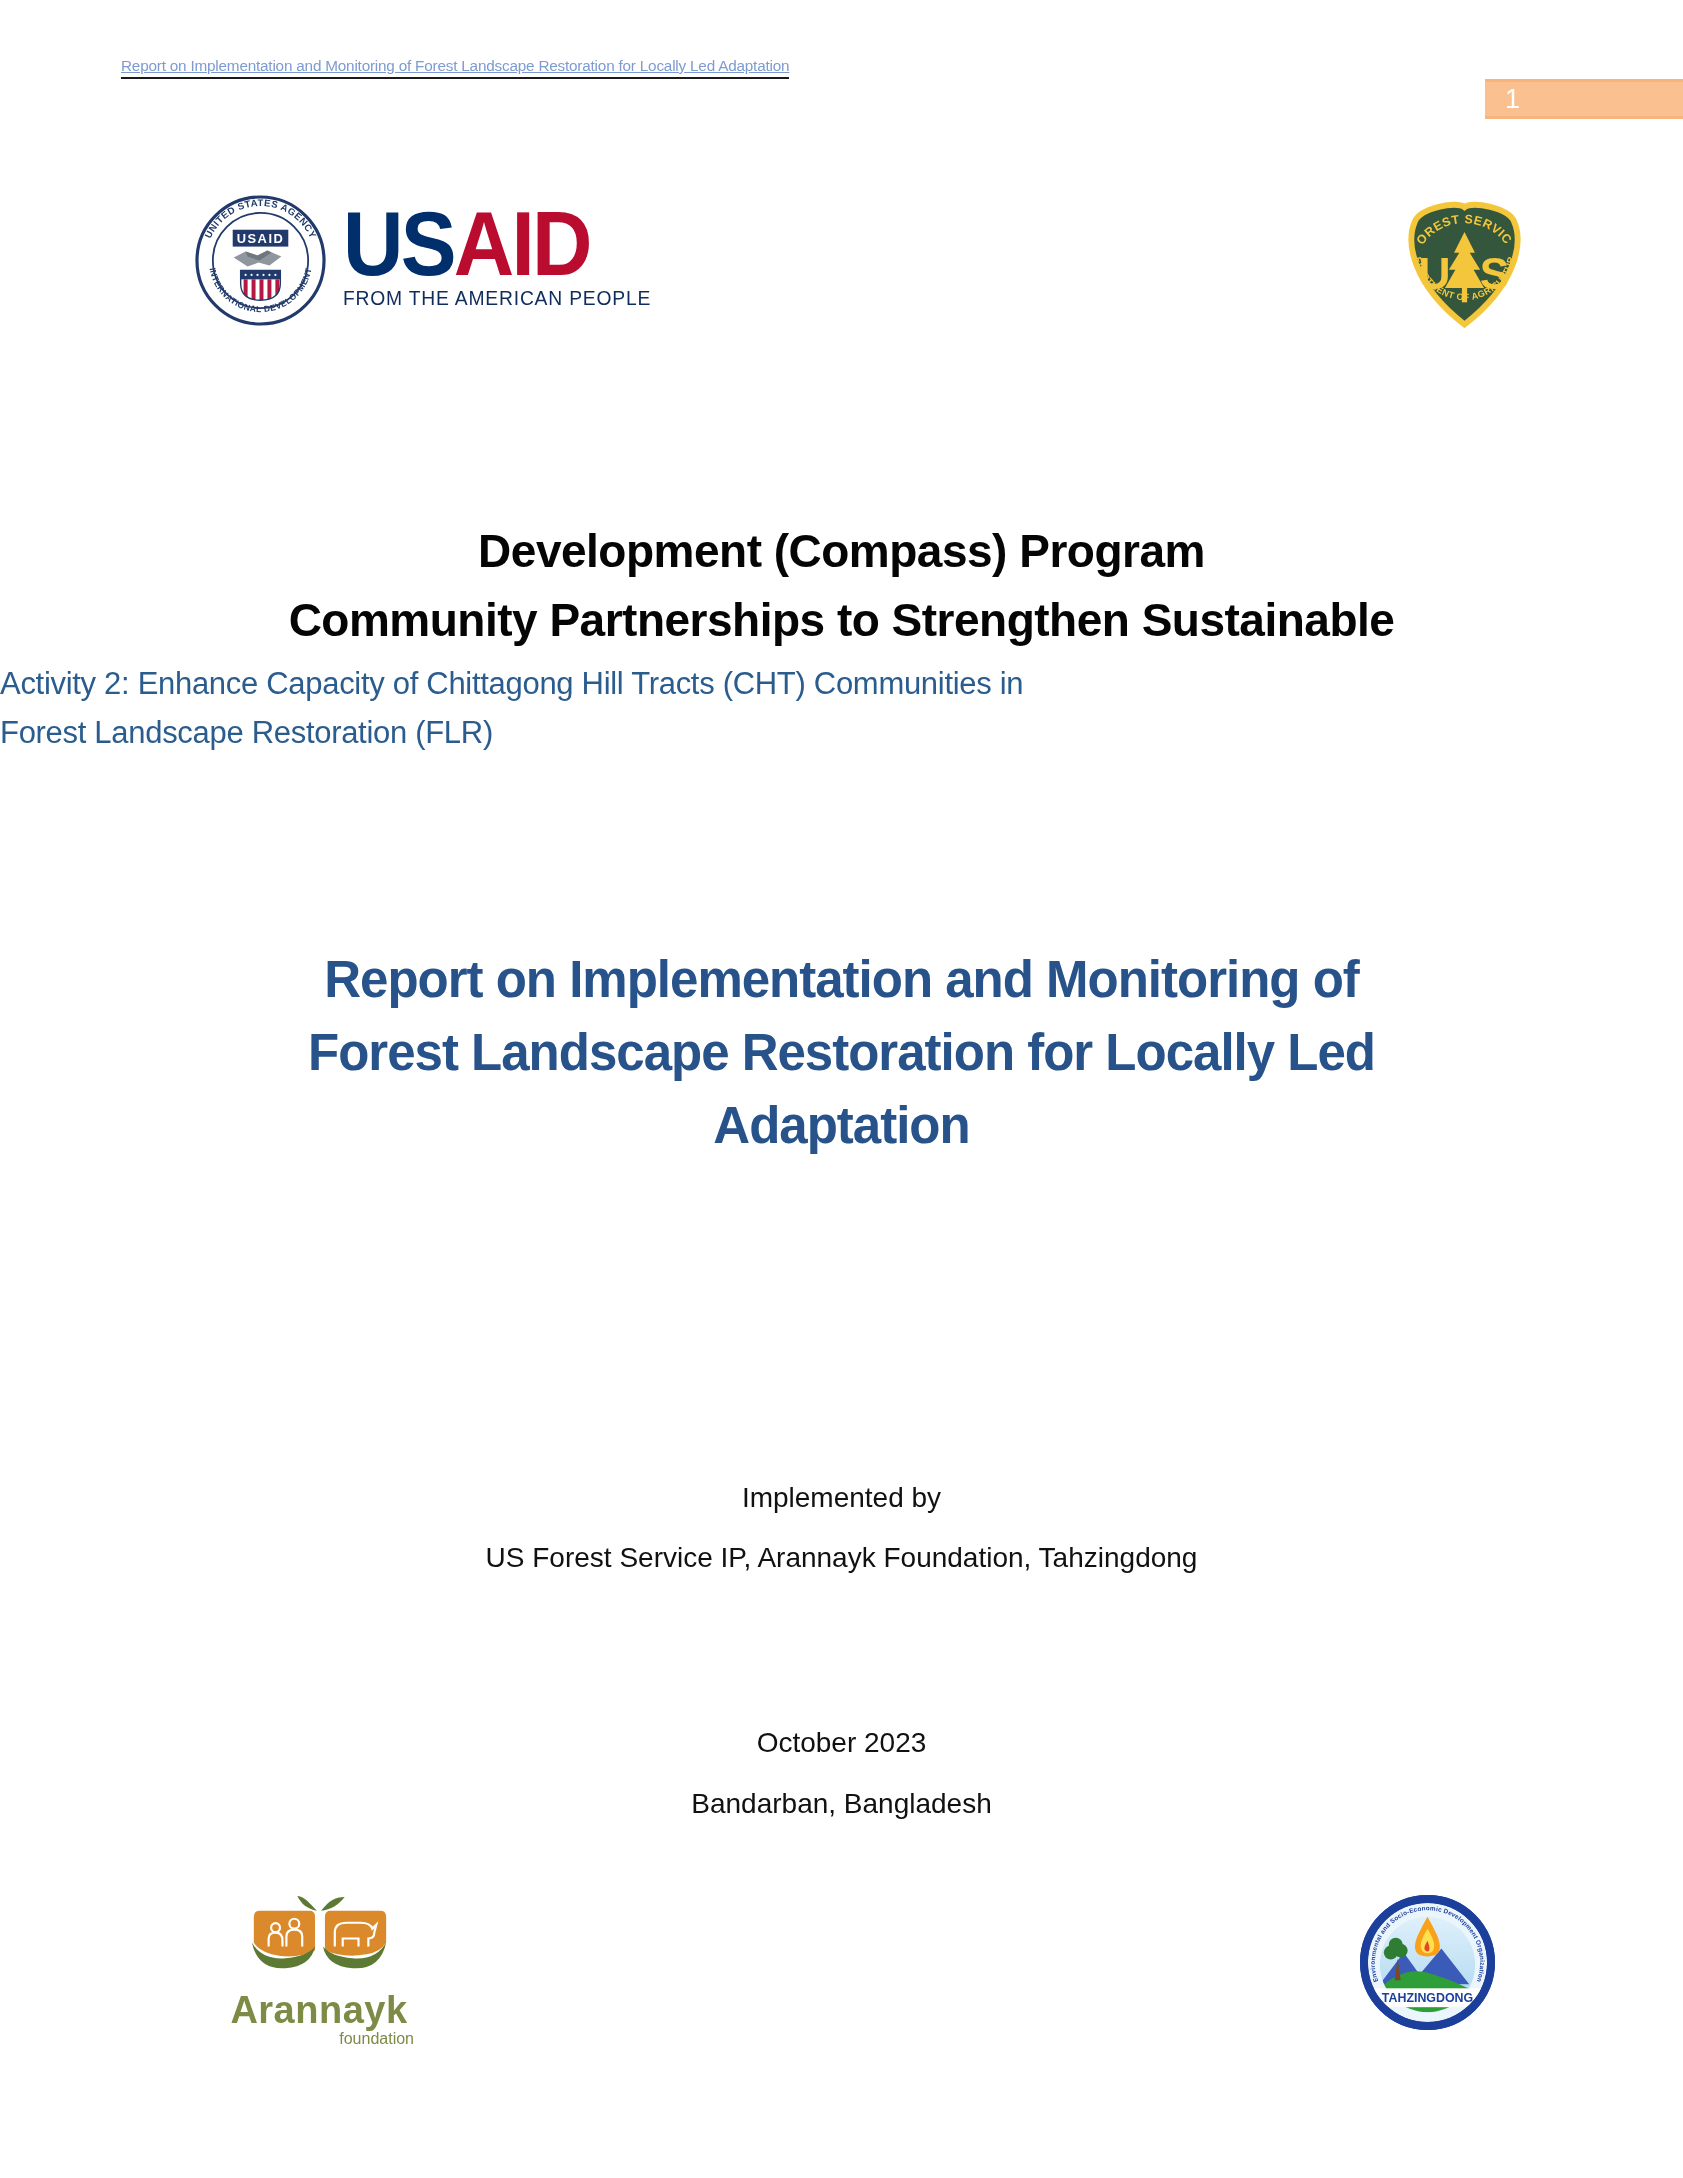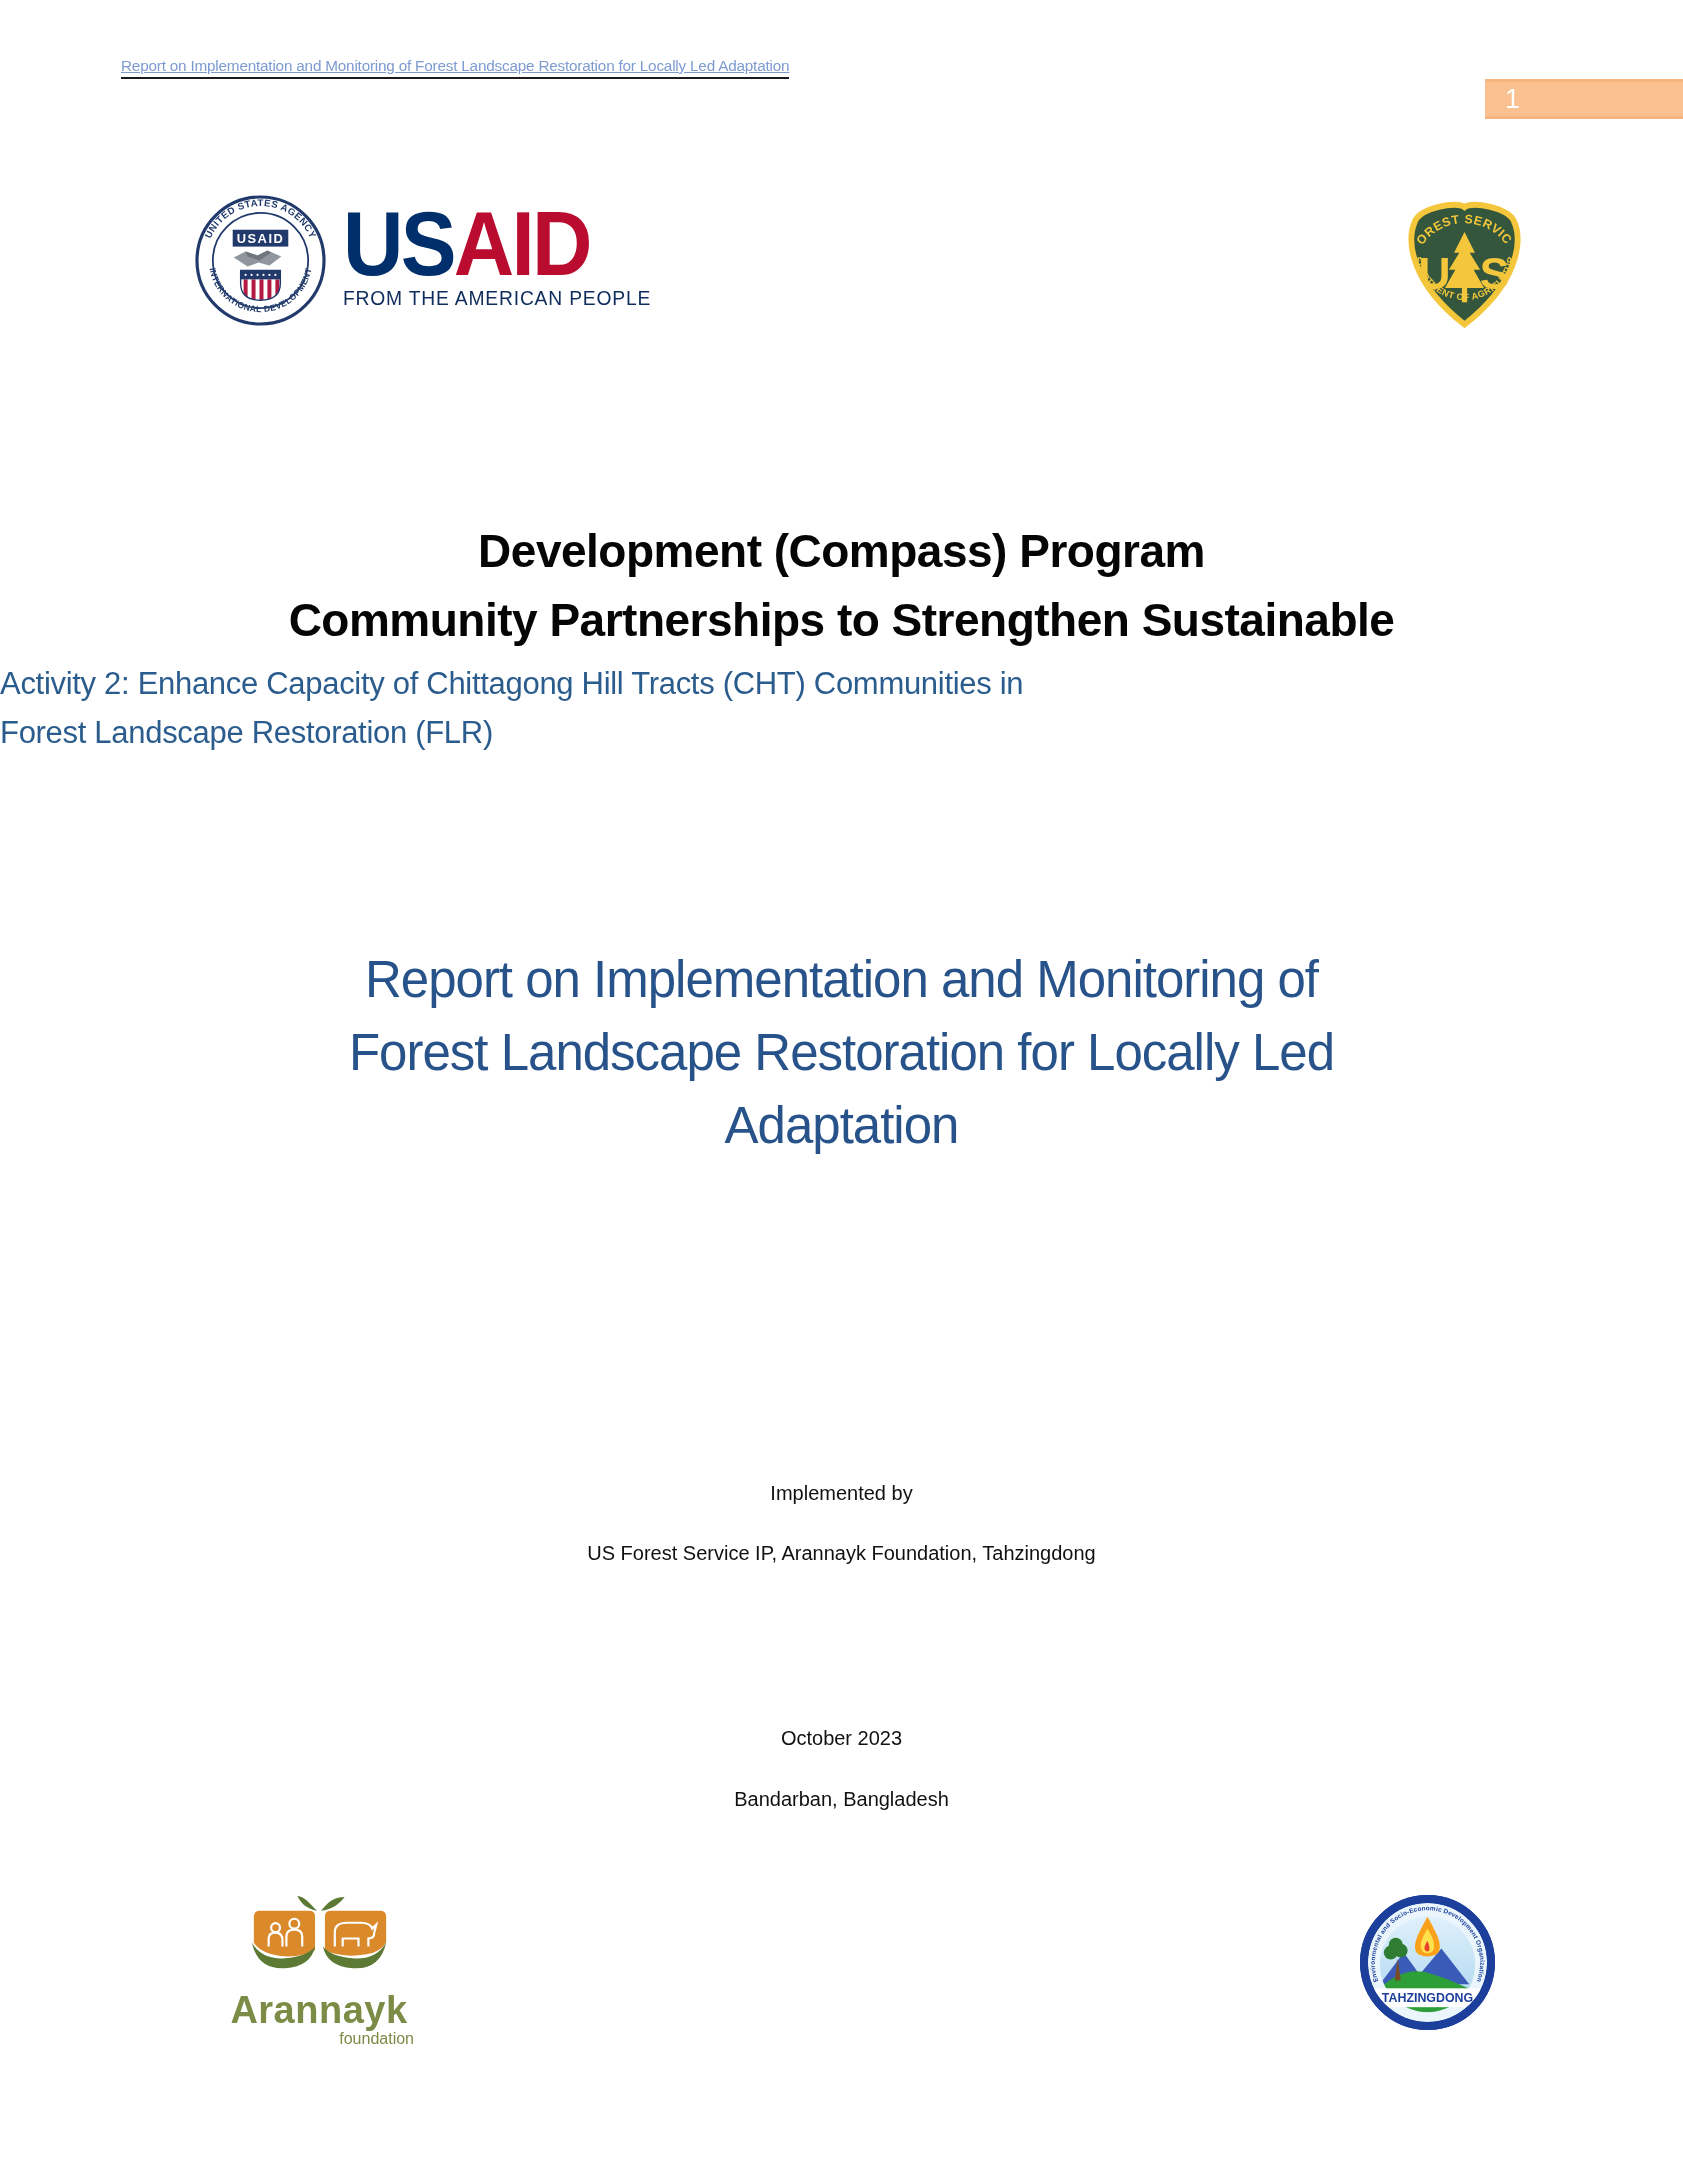--- a/index.html
+++ b/index.html
@@ -55,27 +55,27 @@
     text-align:center; font-weight:bold; color:#050505;
     font-size:46px; line-height:69px; letter-spacing:-0.5px;
   }
   .activity-subtitle {
     position:absolute; left:0; right:0; top:659px;
     text-align:left; color:#2A5C8E;
     font-size:31px; line-height:49px; letter-spacing:-0.3px;
   }
   .report-title {
     position:absolute; left:0; right:0; top:943px;
-    text-align:center; font-weight:normal; color:#27538A;
+    text-align:center; font-weight:bold; color:#27538A;
     font-size:51px; line-height:73px; letter-spacing:-1px;
   }
   .line { white-space:nowrap; }
 
   
-  .credit { position:absolute; left:0; right:0; text-align:center; color:#111; font-size:20px; white-space:nowrap; }
+  .credit { position:absolute; left:0; right:0; text-align:center; color:#111; font-size:28px; white-space:nowrap; }
   .implemented-by { top:1482px; }
   .implementers   { top:1542px; }
   .report-date    { top:1727px; }
   .report-place   { top:1788px; }
 
   
   .arannayk-logo { position:absolute; left:210px; top:1895px; width:218px; text-align:center; }
   .arannayk-name {
     margin-top:4px; font-size:38px; font-weight:bold; color:#7C8B45; letter-spacing:0.5px; line-height:36px;
   }

